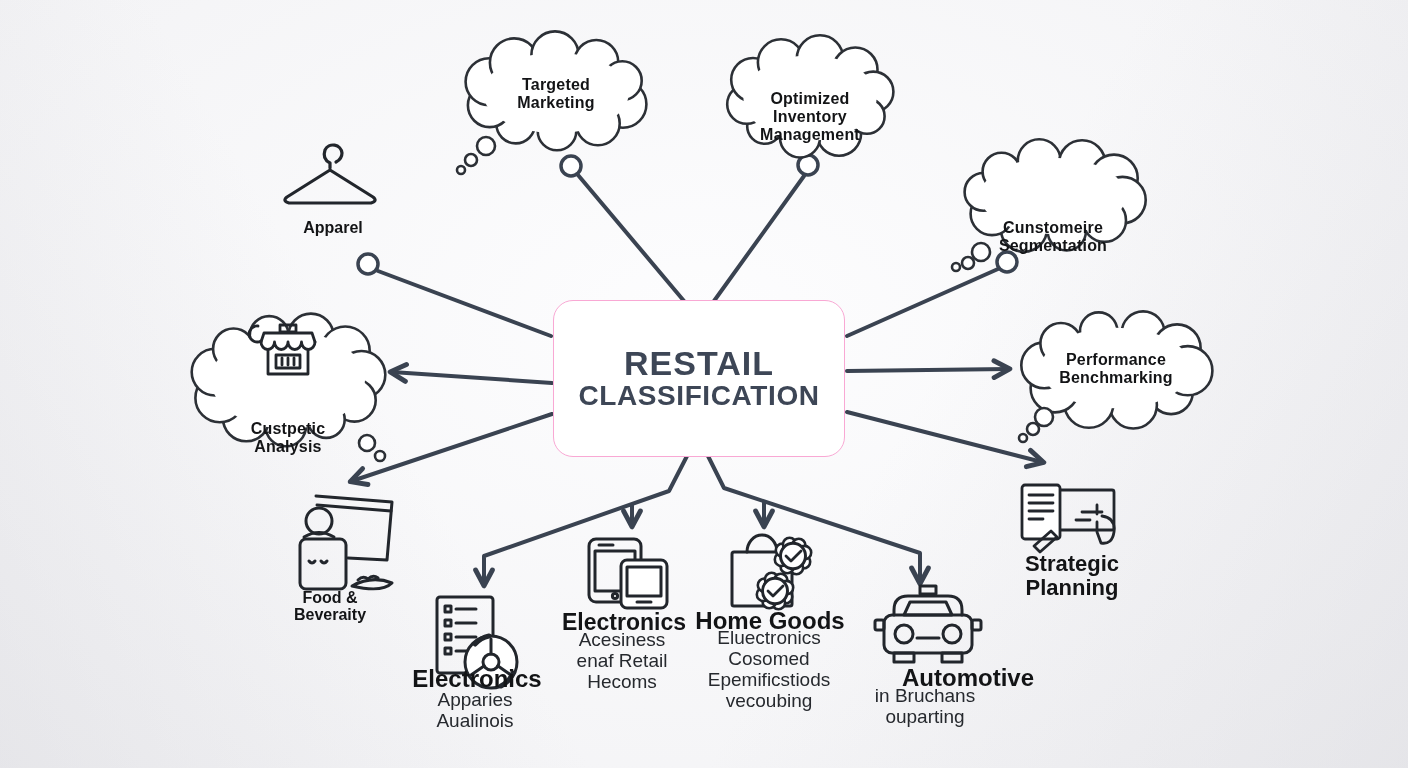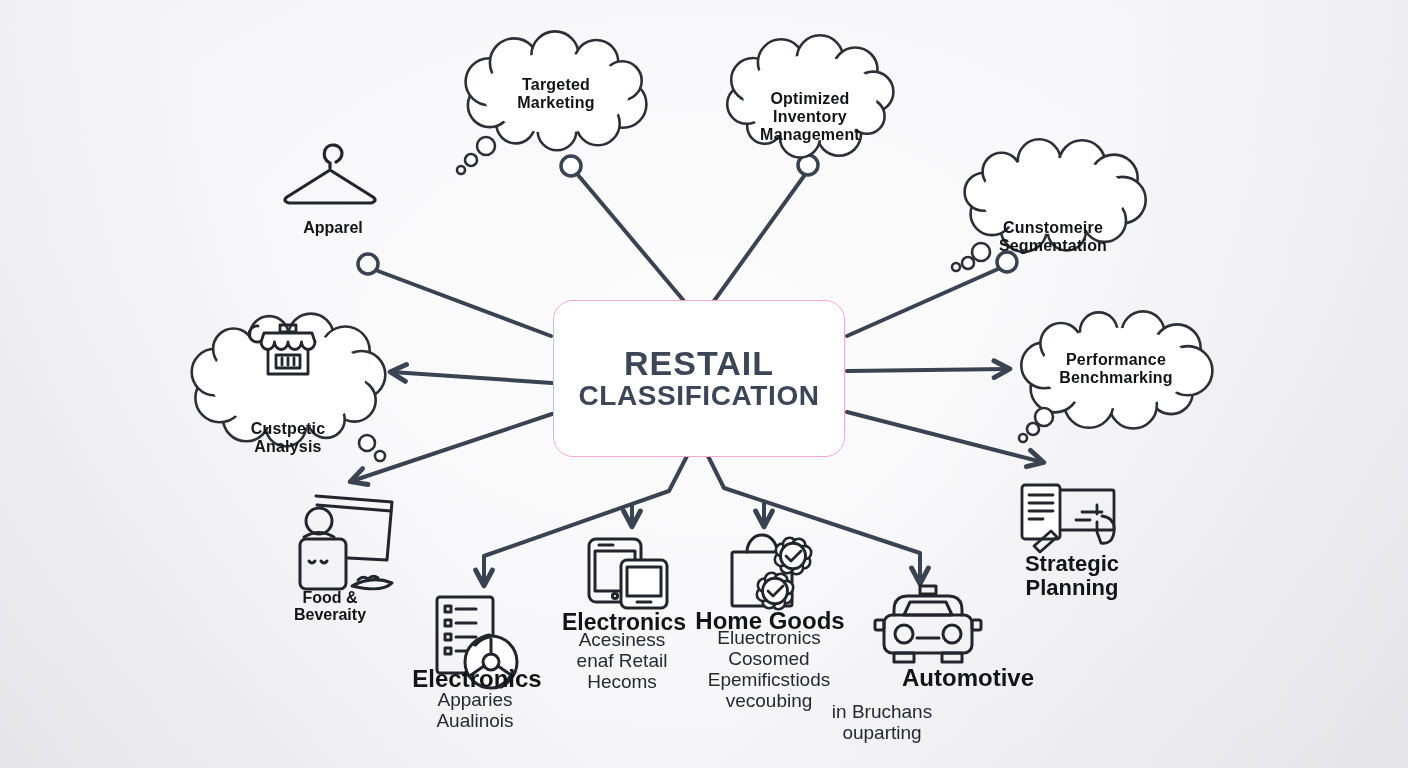--- a/index.html
+++ b/index.html
@@ -297,16 +297,16 @@
 enaf Retail
 Hecoms</div>
 
   <div class="t col-title" style="left:770px;top:621px;">Home Goods</div>
   <div class="t col-sub" style="left:769px;top:670px;">Eluectronics
 Cosomed
 Epemificstiods
 vecoubing</div>
 
   <div class="t col-title" style="left:933px;top:678px;margin-left:35px;">Automotive</div>
-  <div class="t col-sub" style="left:882px;top:707px;margin-top:16px;">in Bruchans
+  <div class="t col-sub" style="left:925px;top:707px;">in Bruchans
 ouparting</div>
 
 </div>
 
 </body></html>

